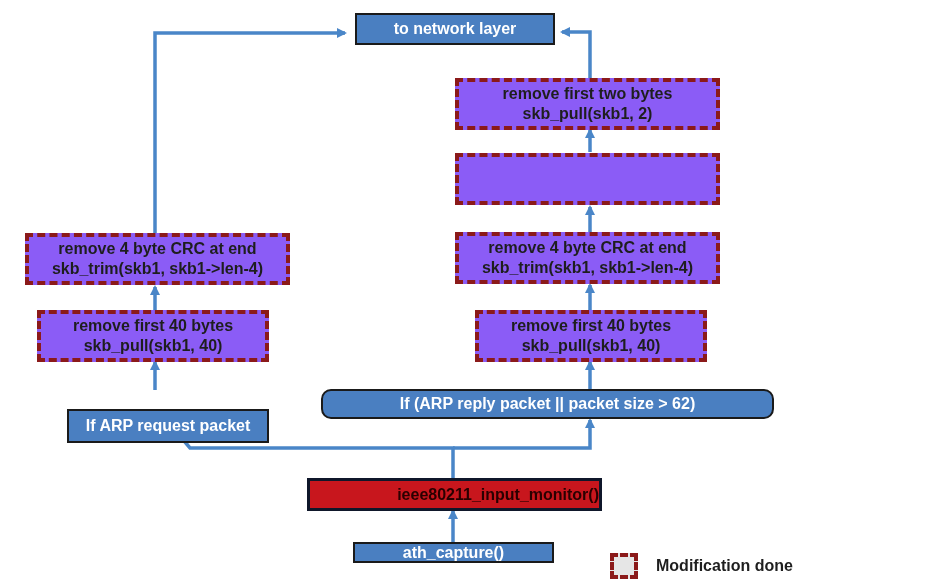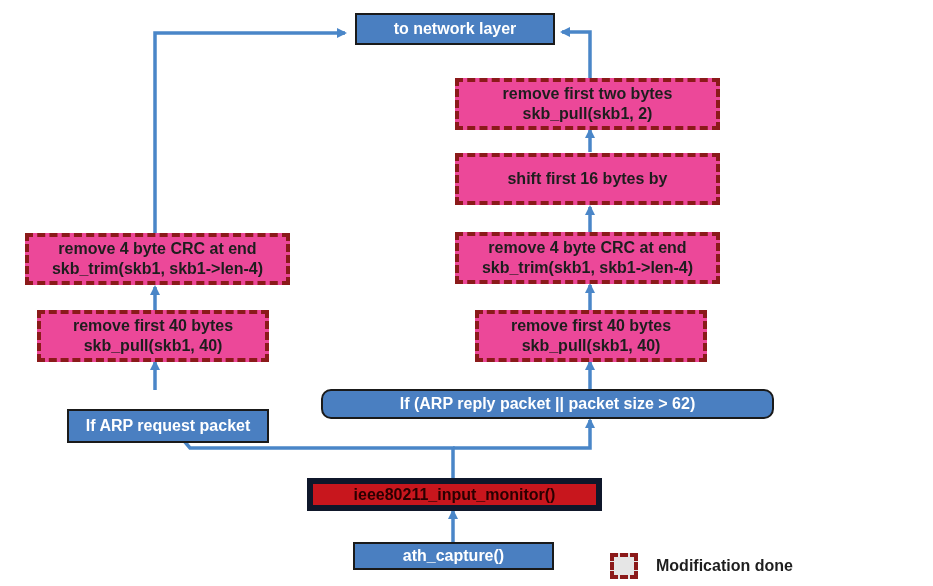--- a/index.html
+++ b/index.html
@@ -1,20 +1,20 @@
 <!DOCTYPE html>
 <html><head>
 <meta charset="utf-8">
 <style>
   html,body{margin:0;padding:0;background:#fff;}
   body{width:933px;height:586px;position:relative;overflow:hidden;font-family:"Liberation Sans",sans-serif;}
   .box{position:absolute;display:flex;flex-direction:column;align-items:center;justify-content:center;text-align:center;box-sizing:border-box;font-size:16px;line-height:20px;font-weight:bold;}
   .blue{background:#4a7fc1;color:#fff;border:2px solid #1a1a1a;}
-  .red{background:#c8161d;color:#2a0000;border:6px solid #0f172a;}
-  .mod{background:#ec4899;color:#1e1e1e;border:4px dashed #8b1a1a;}
+  .red{background:#c8161d;color:#2a0000;border:3px solid #0f172a;align-items:flex-end;}
+  .mod{background:#8b5cf6;color:#1e1e1e;border:4px dashed #8b1a1a;}
   svg.wires{position:absolute;left:0;top:0;}
   .legend-box{position:absolute;left:610px;top:553px;width:28px;height:26px;background:#e6e6e6;border:4px dashed #8b1a1a;box-sizing:border-box;}
   .legend-label{position:absolute;left:656px;top:557px;font-size:16px;color:#1e1e1e;font-weight:bold;}
 </style>
 </head>
 <body>
 
 <svg class="wires" width="933" height="586">
   <defs>
     <marker id="ah" markerWidth="10" markerHeight="10" refX="8" refY="5" orient="auto" markerUnits="userSpaceOnUse">
@@ -43,21 +43,20 @@
 <div class="box blue" style="left:355px;top:13px;width:200px;height:32px;">
   <span>to network layer</span>
 </div>
 
 <div class="box mod" style="left:455px;top:78px;width:265px;height:52px;">
   <span>remove first two bytes</span>
   <span>skb_pull(skb1, 2)</span>
 </div>
 
 <div class="box mod" style="left:455px;top:153px;width:265px;height:52px;">
-  <span>shift first 16 bytes by</span>
 </div>
 
 <div class="box mod" style="left:455px;top:232px;width:265px;height:52px;">
   <span>remove 4 byte CRC at end</span>
   <span>skb_trim(skb1, skb1-&gt;len-4)</span>
 </div>
 
 <div class="box mod" style="left:475px;top:310px;width:232px;height:52px;">
   <span>remove first 40 bytes</span>
   <span>skb_pull(skb1, 40)</span>
@@ -78,18 +77,18 @@
 </div>
 
 <div class="box blue" style="left:321px;top:389px;width:453px;height:30px;border-radius:10px;">
   <span>If (ARP reply packet || packet size &gt; 62)</span>
 </div>
 
 <div class="box red" style="left:307px;top:478px;width:295px;height:33px;">
   <span>ieee80211_input_monitor()</span>
 </div>
 
-<div class="box blue" style="left:353px;top:542px;width:201px;height:28px;">
+<div class="box blue" style="left:353px;top:542px;width:201px;height:21px;">
   <span>ath_capture()</span>
 </div>
 
 <div class="legend-box"></div>
 <div class="legend-label">Modification done</div>
 
 </body></html>

